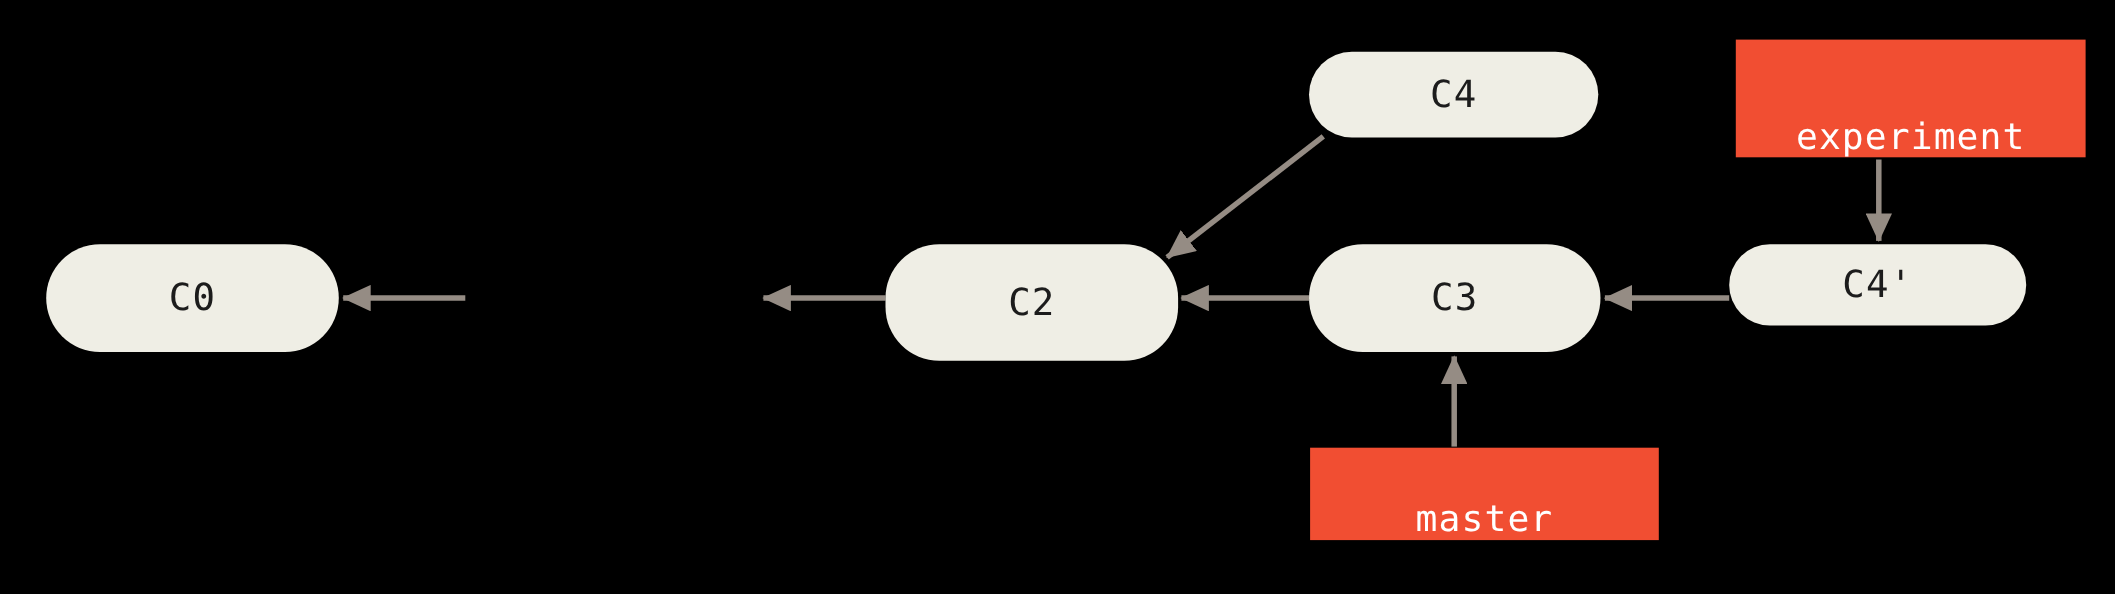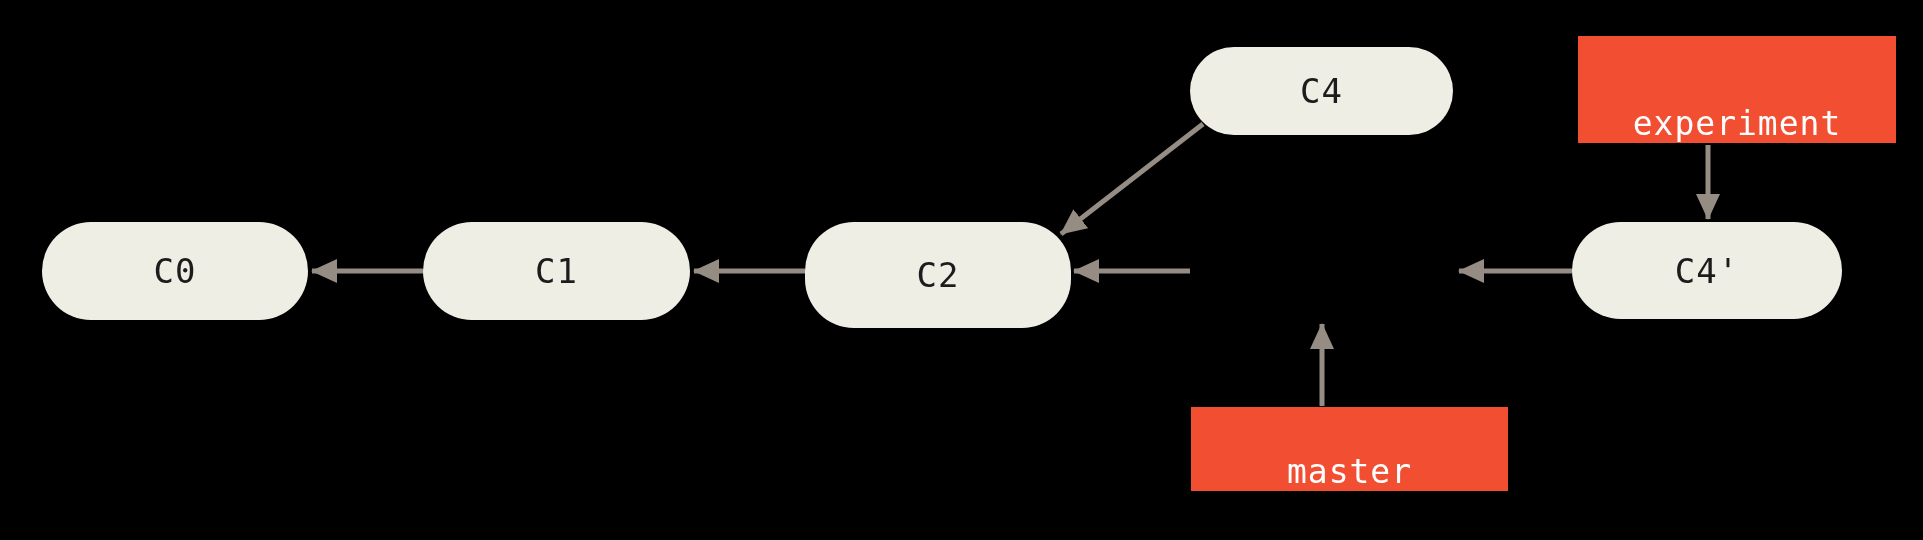--- a/index.html
+++ b/index.html
@@ -57,34 +57,34 @@
     <line x1="1572" y1="271" x2="1459" y2="271" marker-end="url(#arrow)"></line>
     <line x1="1203" y1="124" x2="1061" y2="234" marker-end="url(#arrow)"></line>
     <line x1="1708" y1="145" x2="1708" y2="219" marker-end="url(#arrow)"></line>
     <line x1="1322" y1="406" x2="1322" y2="324" marker-end="url(#arrow)"></line>
   </svg>
 
   <div class="commit" style="left:42px; top:222px; width:266px; height:98px;">
     <span>C0</span>
   </div>
 
-  <div class="commit" style="left:423px; top:222px; width:267px; height:98px;">
-    <span>C1</span>
-  </div>
 
   <div class="commit" style="left:805px; top:222px; width:266px; height:106px;">
     <span>C2</span>
   </div>
 
+  <div class="commit" style="left:1190px; top:222px; width:265px; height:98px;">
+    <span>C3</span>
+  </div>
 
-  <div class="commit" style="left:1190px; top:47px; width:263px; height:88px;">
+  <div class="commit" style="left:1190px; top:47px; width:263px; height:78px;">
     <span>C4</span>
   </div>
 
-  <div class="commit" style="left:1572px; top:222px; width:270px; height:97px;">
+  <div class="commit" style="left:1572px; top:222px; width:270px; height:74px;">
     <span>C4'</span>
   </div>
 
   <div class="branch" style="left:1578px; top:36px; width:318px; height:107px;">
     <span>experiment</span>
   </div>
 
   <div class="branch" style="left:1191px; top:407px; width:317px; height:84px;">
     <span>master</span>
   </div>

